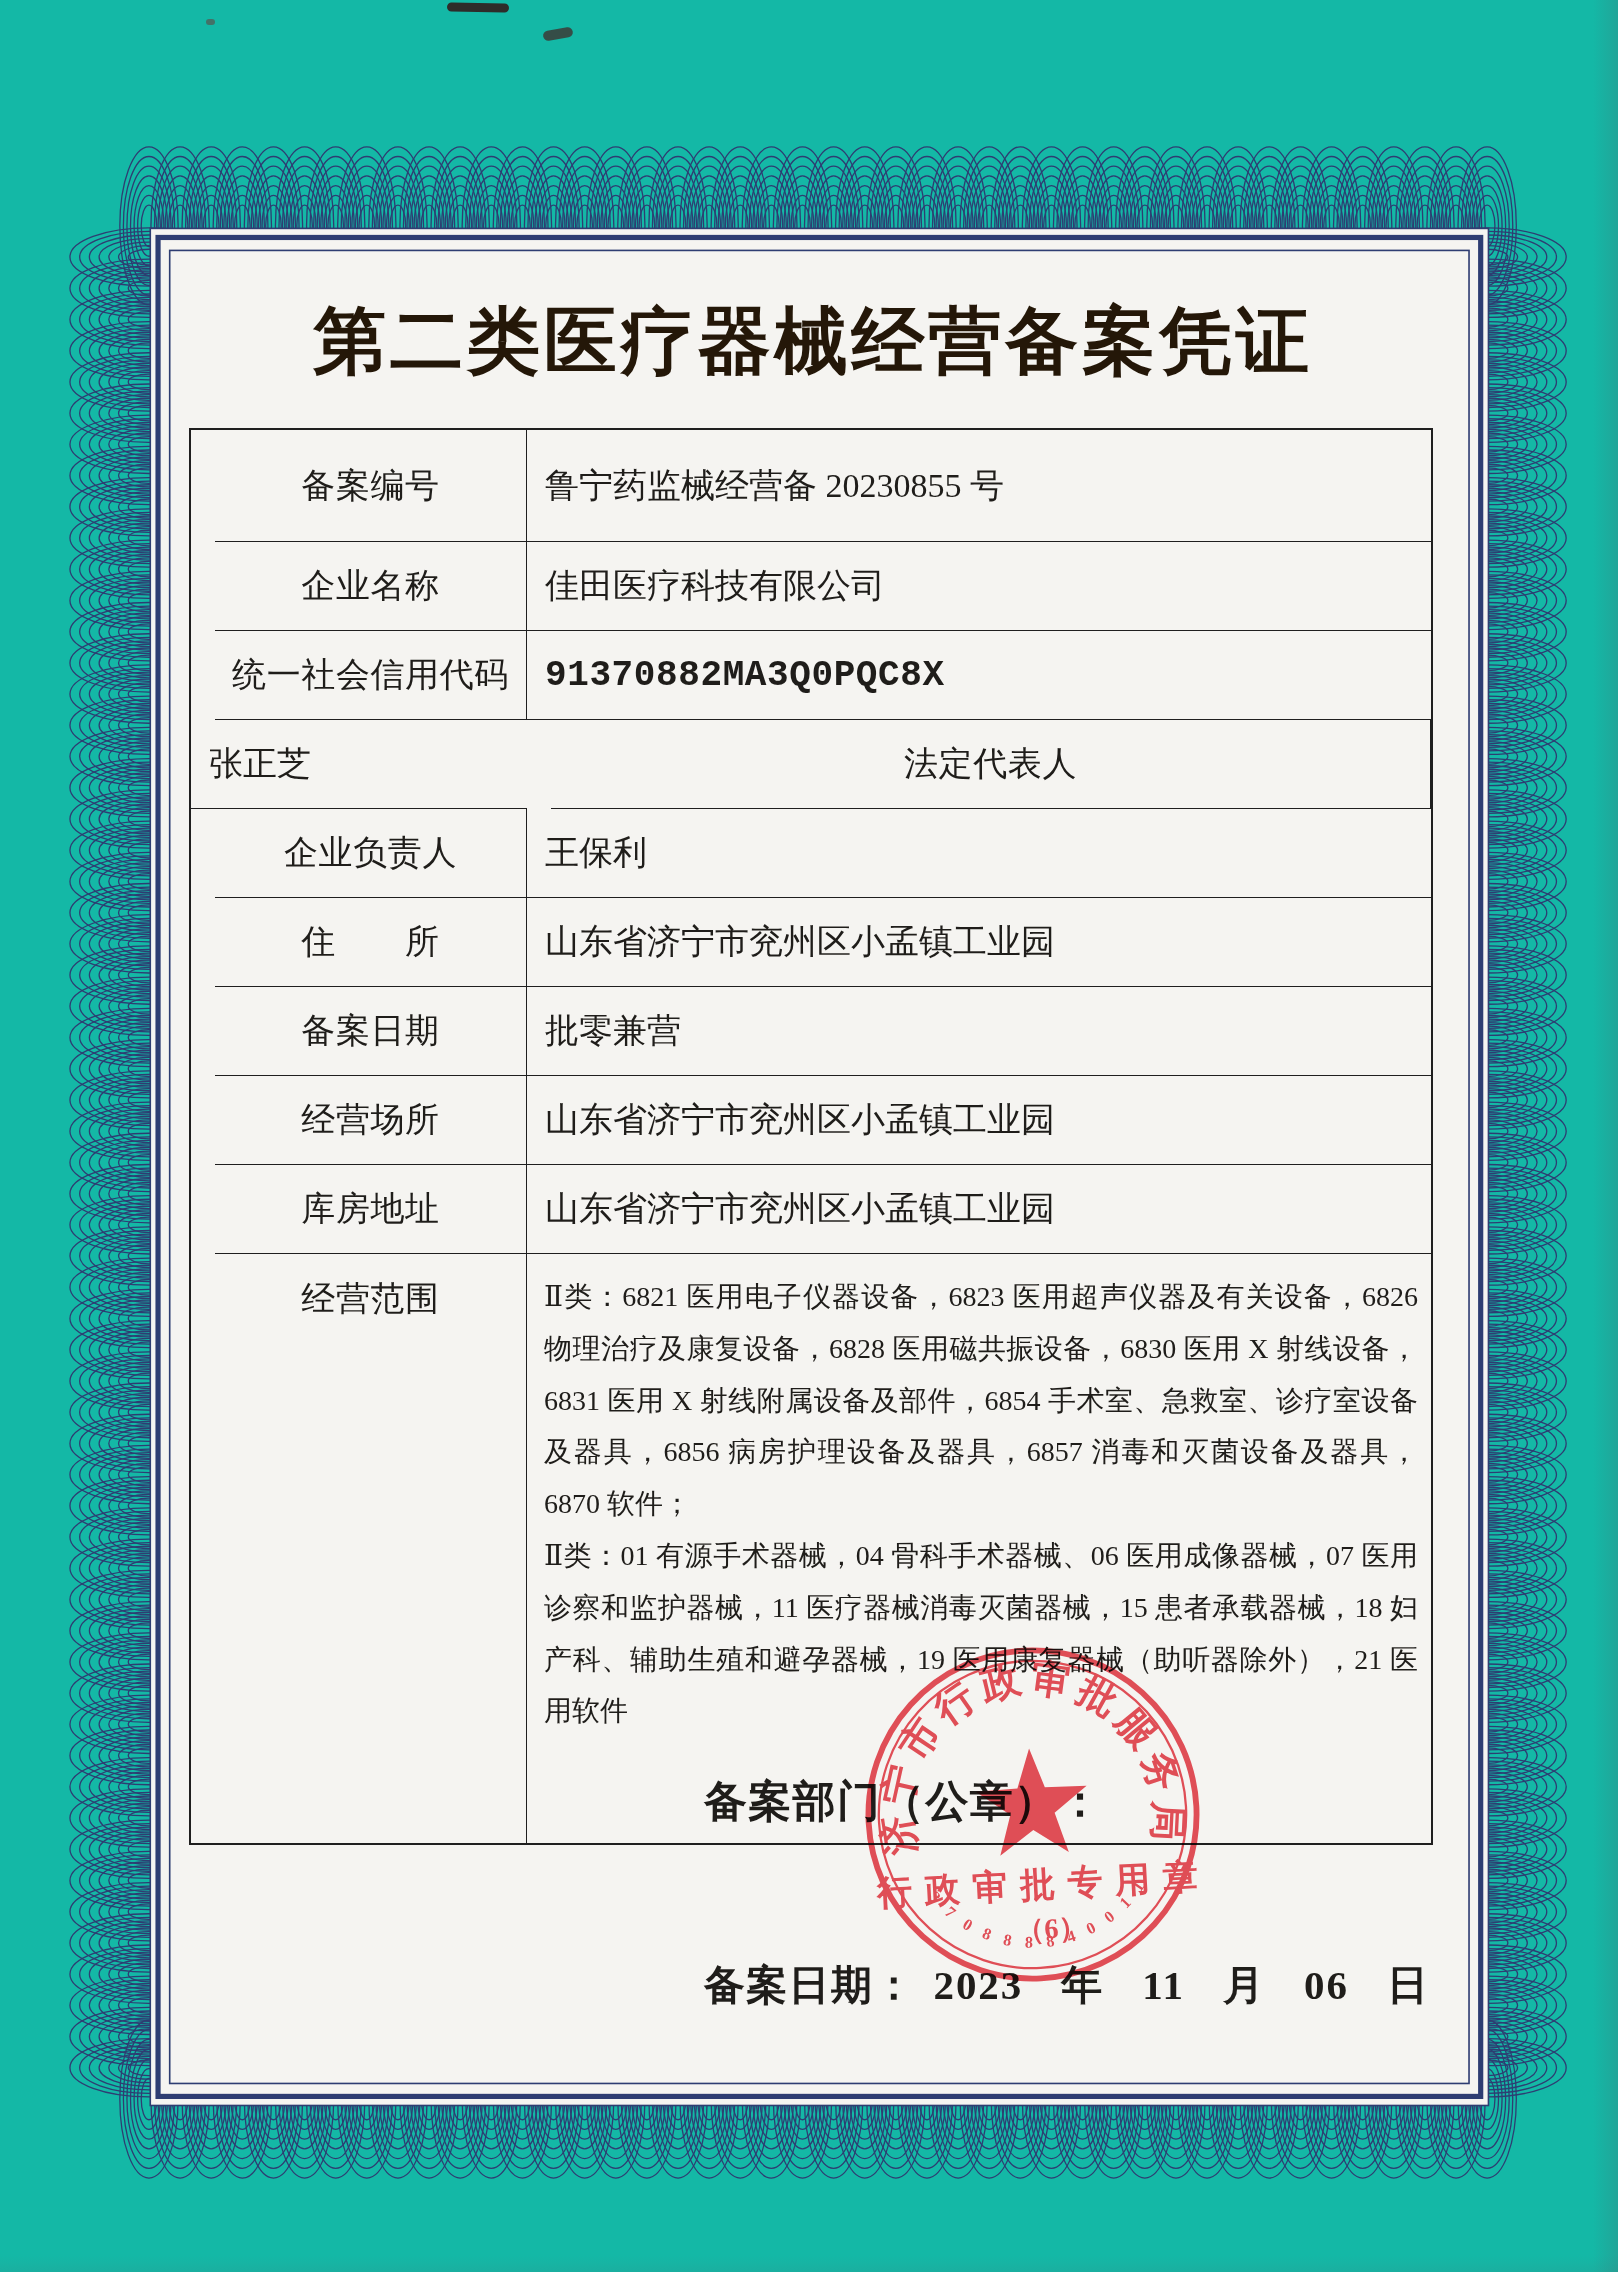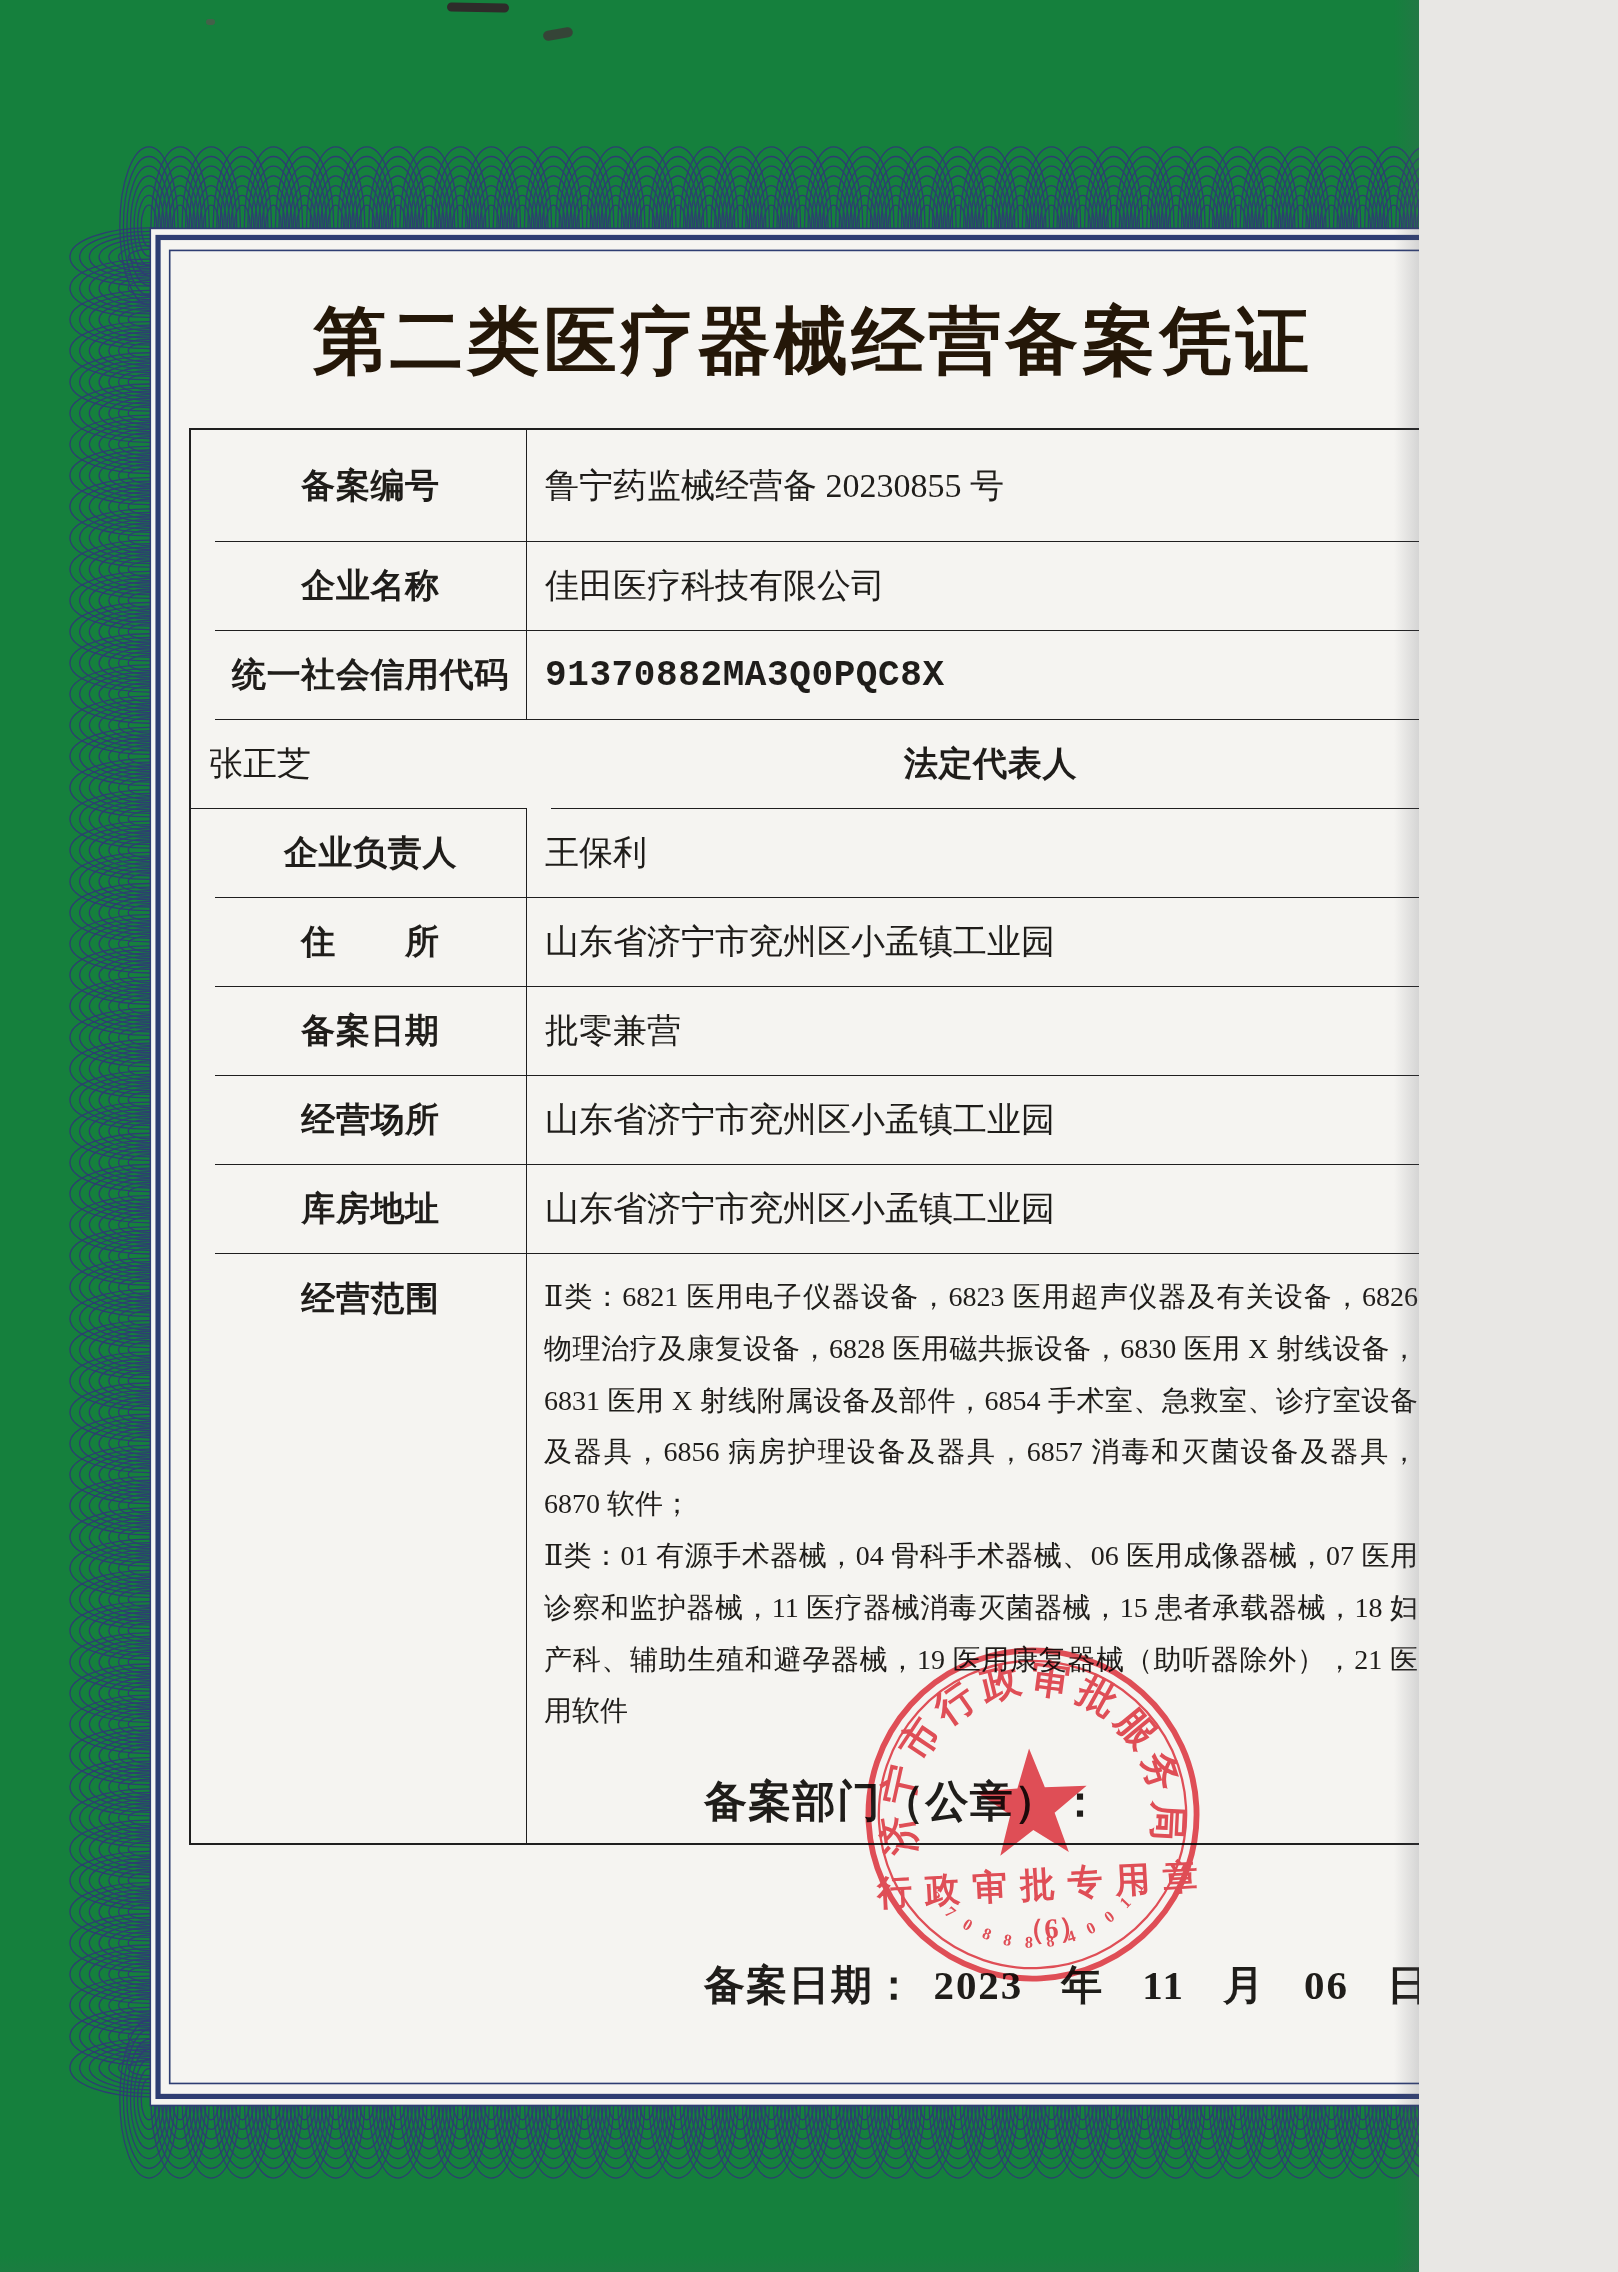--- a/index.html
+++ b/index.html
@@ -1,18 +1,18 @@
 <!DOCTYPE html>
 <html style="font-size:10.4px"><head>
 <meta charset="utf-8">
 <style>
   html,body{margin:0;padding:0;background:#e8e7e4;}
   .page{
-    position:relative; width:1419px; height:2273px;
-    background:#15803d; overflow:hidden;
+    position:relative; width:1618px; height:2273px;
+    background:#14b8a6; overflow:hidden;
     font-family:"Liberation Serif","DejaVu Serif",serif;
     color:#1f1d1a;
   }
   #border-svg{position:absolute; left:0; top:0; z-index:0;}
   
   .cert-title{
     position:absolute; left:220px; top:293px; width:1186px;
     text-align:center; font-size:73px; font-weight:700;
     letter-spacing:3.9px; color:#241708; white-space:nowrap; z-index:2;
   }
@@ -20,21 +20,21 @@
   .cert-table{
     position:absolute; left:189px; top:428px; width:1244px; height:1417px;
     box-sizing:border-box; border:2.3px solid #1f1f1f;
     display:grid; grid-template-columns:336px 1fr;
     grid-template-rows:112px repeat(8,89px) 1fr; z-index:1;
   }
   .cell{box-sizing:border-box; border-bottom:1.6px solid #1f1f1f; overflow:hidden;}
   .cell.lbl{
     border-right:1.6px solid #1f1f1f;
     display:flex; align-items:center; justify-content:center;
-    font-size:34px; letter-spacing:0.6px; font-weight:700; white-space:pre;margin-left:24px;
+    font-size:34px; letter-spacing:0.6px; font-weight:400; white-space:pre;margin-left:24px;
   }
   .cell.val{display:flex; align-items:center; padding-left:18px; font-size:34px;}
   .cell.code{font-family:Liberation Mono, monospace; font-weight:700; font-size:36px; letter-spacing:0.6px;}
   .cell.last{border-bottom:none;}
   .cell.scope-lbl{align-items:flex-start; padding-top:22px;}
   .cell.scope-val{display:block; padding:17px 13px 0 17px; font-size:28px;}
   .scope-val p{margin:0; line-height:1.85; text-align:justify;}
   
   .footer-dept{position:absolute; left:704px; top:1773px; font-size:43px; font-weight:700; letter-spacing:1.3px; z-index:1;}
   .footer-date{position:absolute; left:704px; top:1958px; font-size:41px; font-weight:700; letter-spacing:1.3px; z-index:1; white-space:nowrap;}

